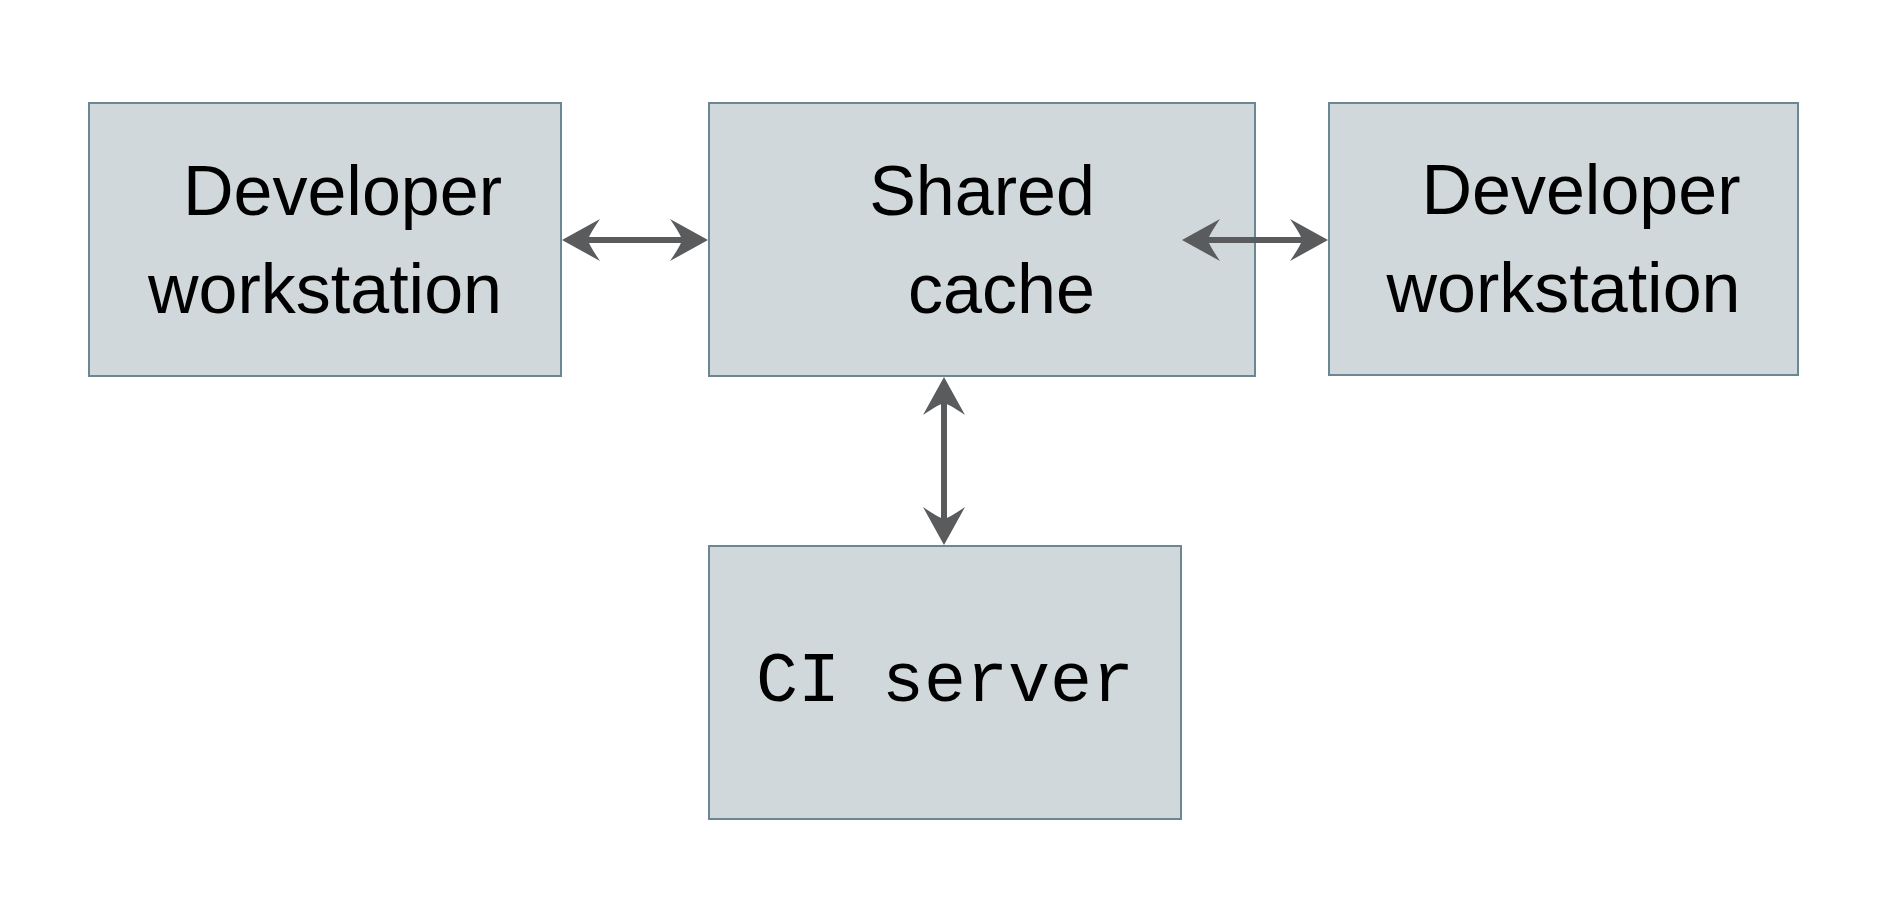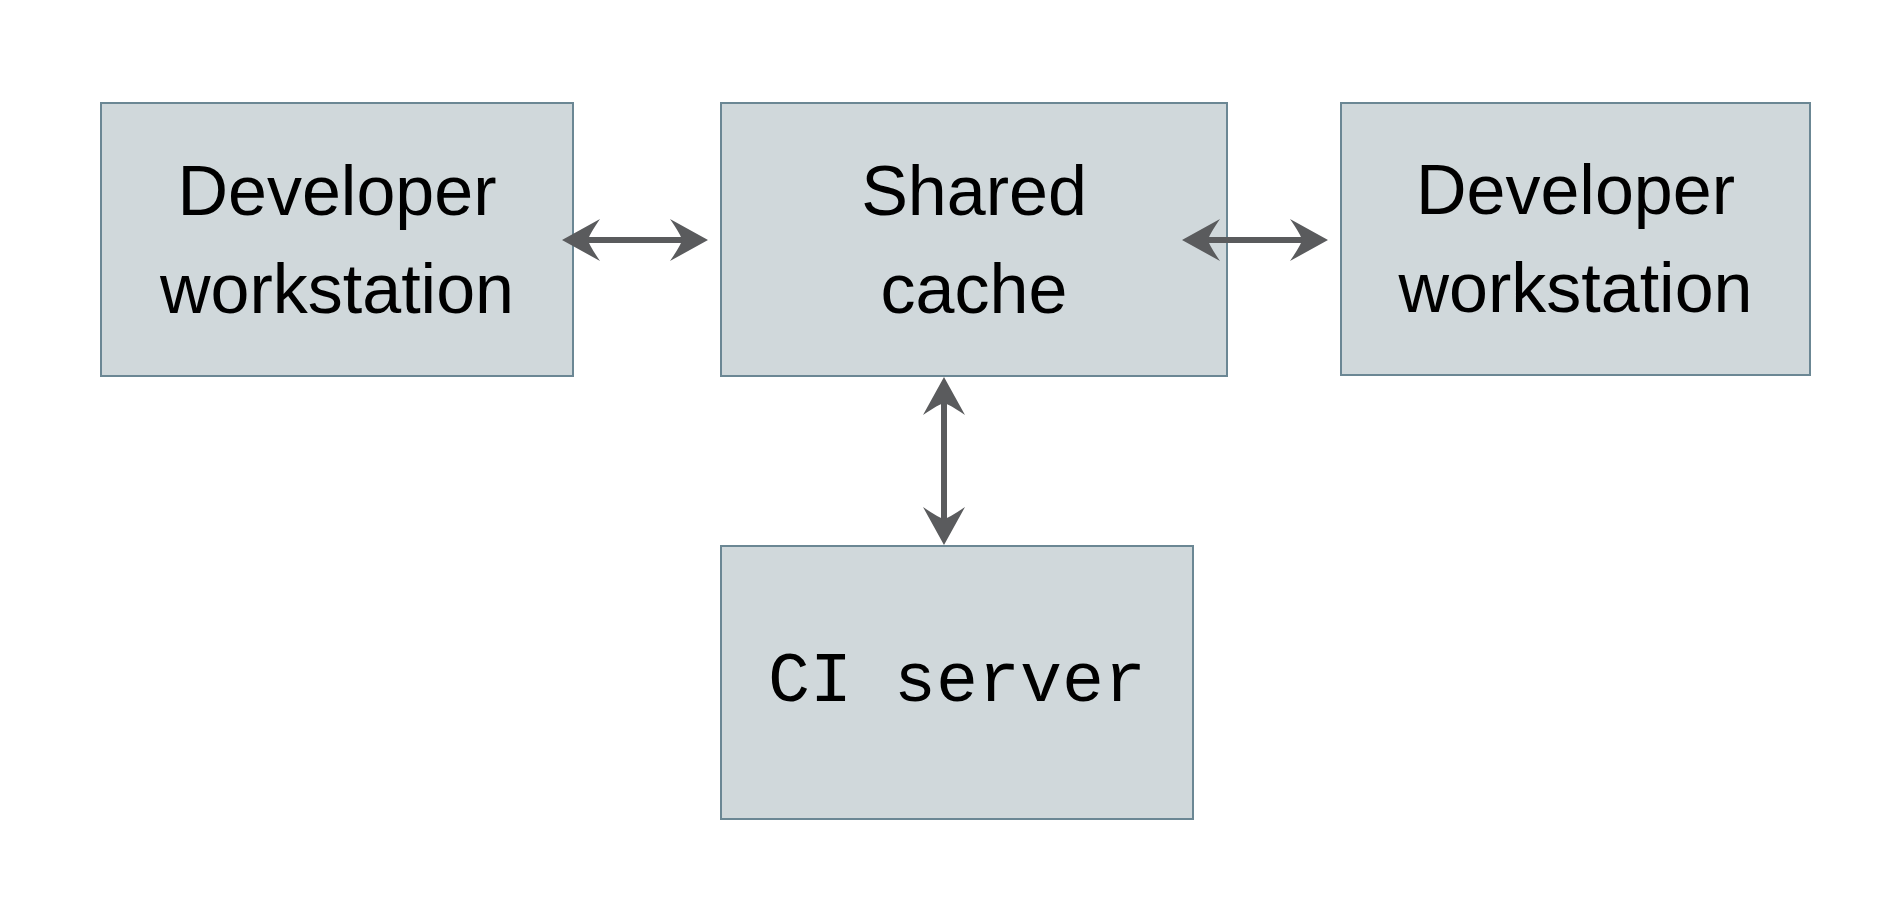--- a/index.html
+++ b/index.html
@@ -16,32 +16,31 @@
     overflow: hidden;
   }
   .node {
     position: absolute;
     box-sizing: border-box;
     background: var(--node-fill, #d0d8db);
     border: 2px solid var(--node-border, #6b8794);
     display: flex;
     align-items: center;
     justify-content: center;
-    text-align: center;
-    margin-left: 12px;
+    text-align: right;
   }
   .node-label {
     white-space: pre-line;
     font-size: 70px;
     line-height: 1.4;
     color: var(--text, #000000);
     letter-spacing: 0px;
   }
   .node-dev-left   { left: 88px;   top: 102px; width: 474px; height: 275px; }
-  .node-shared     { left: 708px;  top: 102px; width: 508px; height: 275px; }
+  .node-shared     { left: 708px;  top: 102px; width: 548px; height: 275px; }
   .node-dev-right  { left: 1328px; top: 102px; width: 471px; height: 274px; }
   .node-ci         { left: 708px;  top: 545px; width: 474px; height: 275px; font-family: Liberation Mono, monospace; }
   .arrow { position: absolute; display: block; }
   .arrow-left  { left: 562px;  top: 210px; width: 146px; height: 60px; }
   .arrow-right { left: 1182px; top: 210px; width: 146px; height: 60px; }
   .arrow-down  { left: 914px;  top: 377px; width: 60px;  height: 168px; }
   .arrow .shaft { stroke: var(--arrow, #5a5b5d); stroke-width: 6; }
   .arrow .head  { fill: var(--arrow, #5a5b5d); }
 </style>
 </head>

